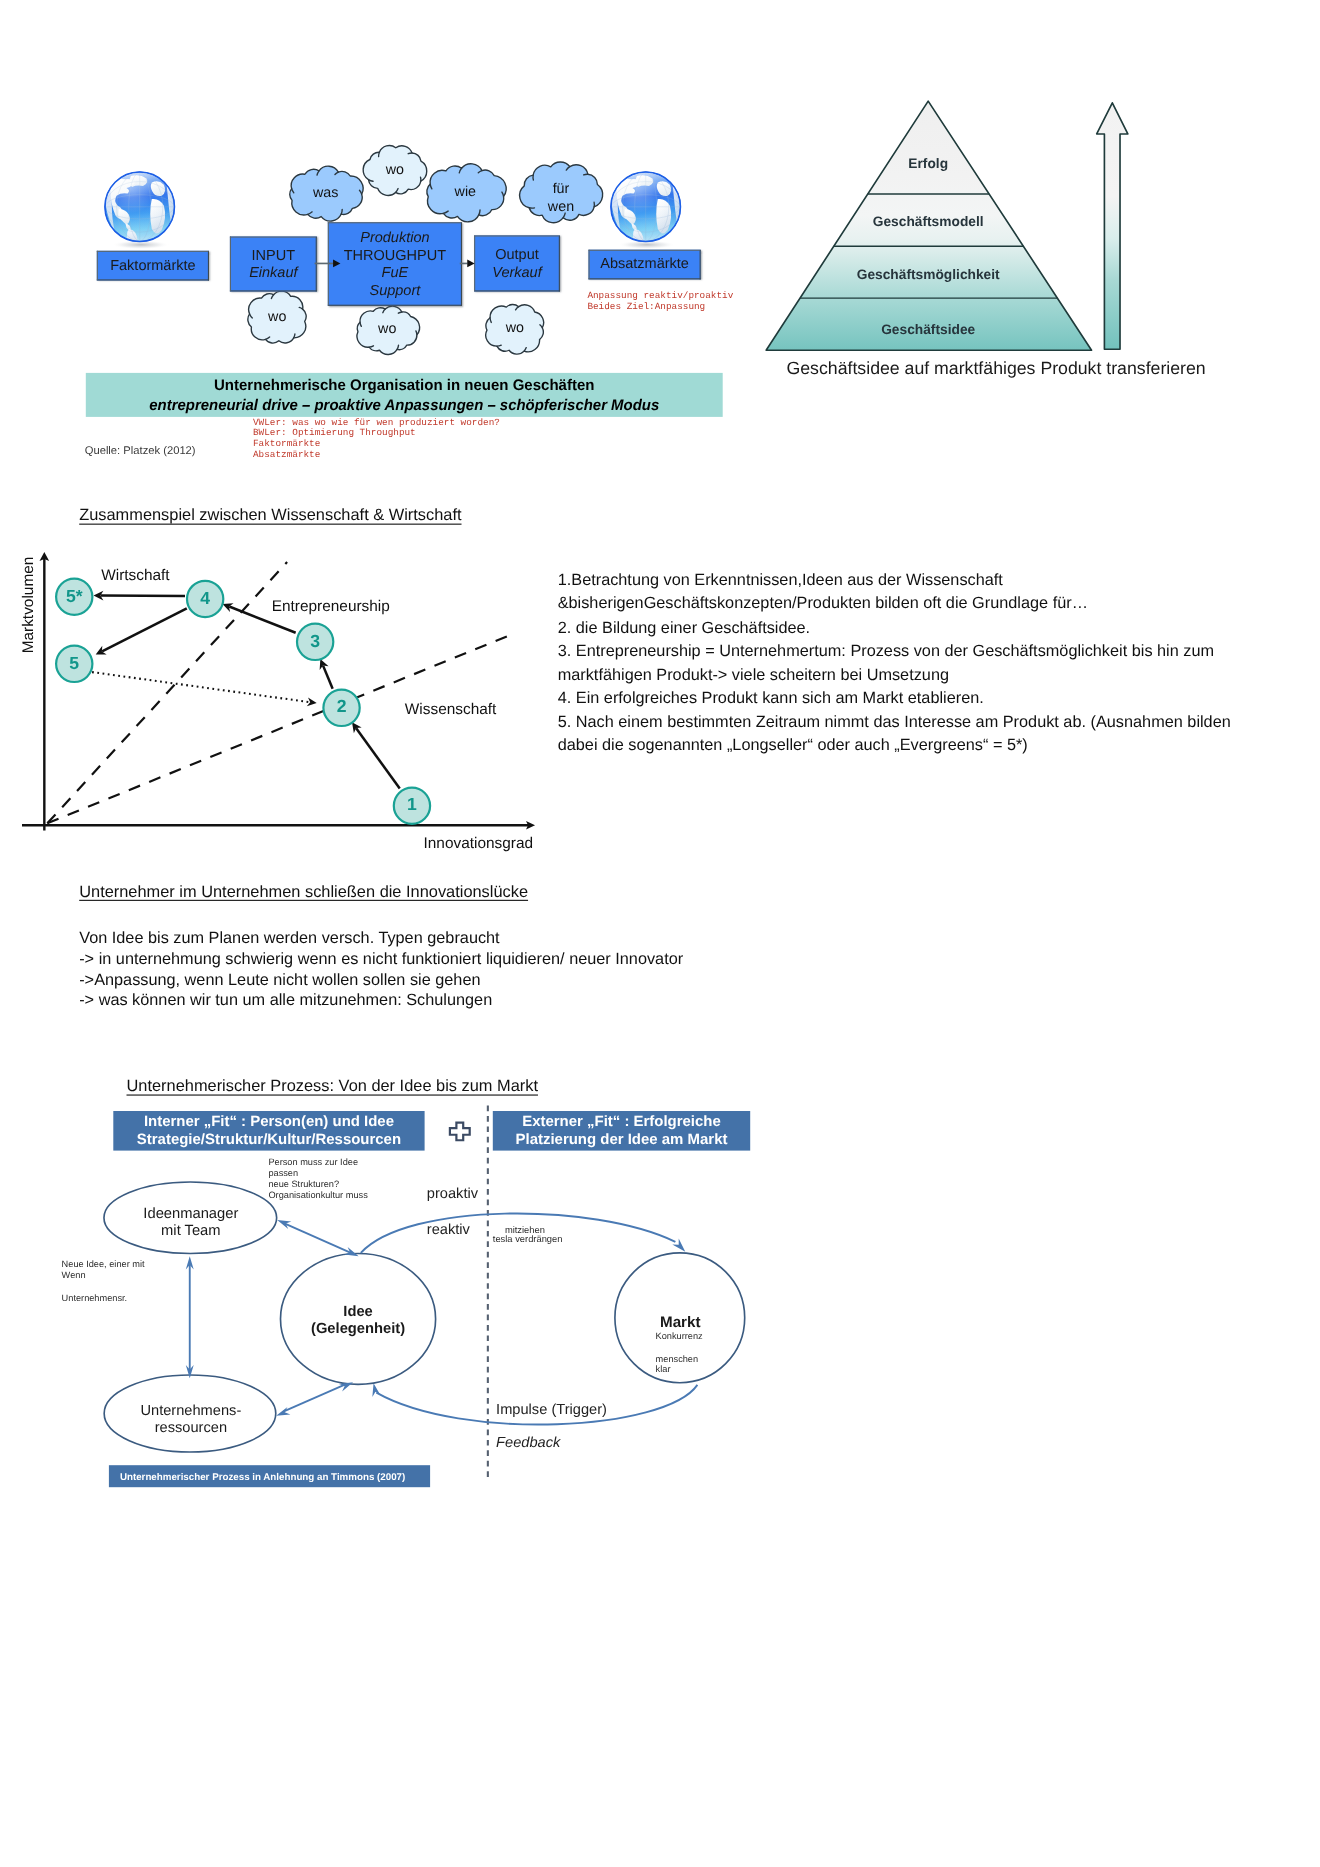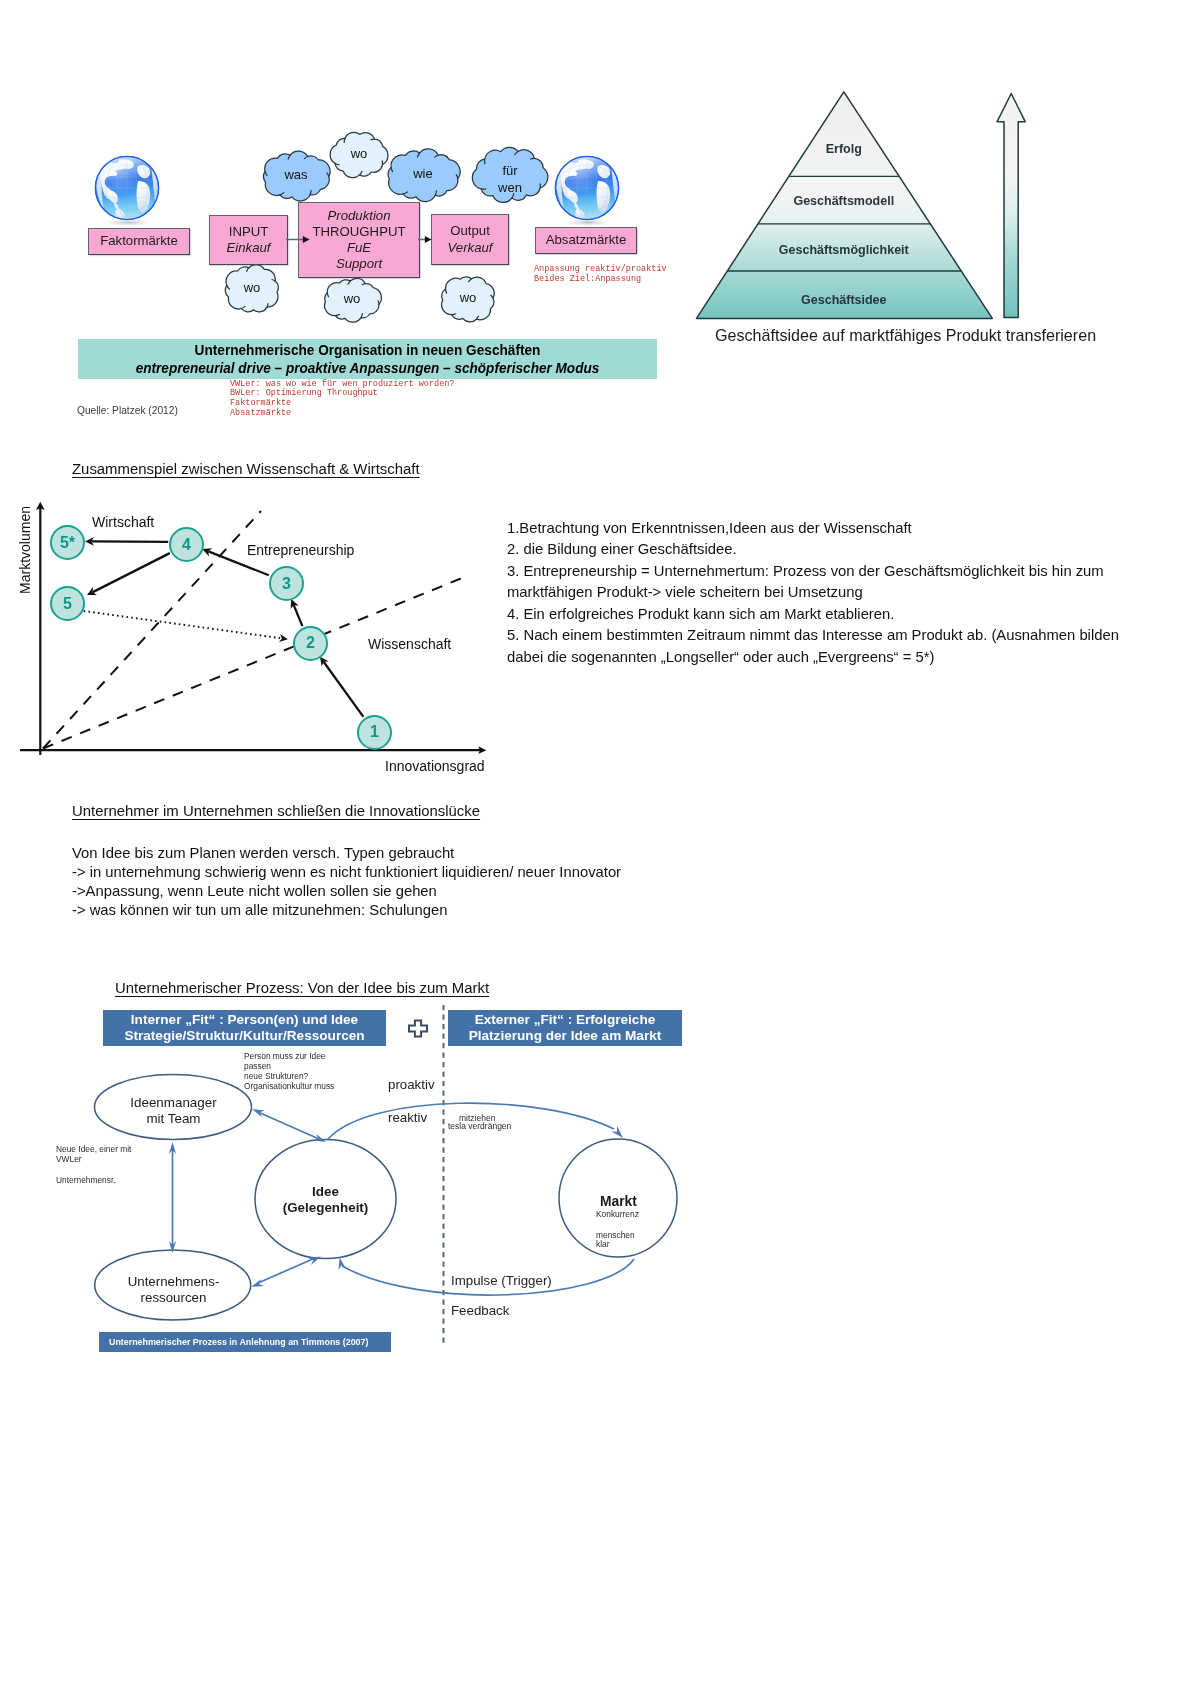--- a/index.html
+++ b/index.html
@@ -10,21 +10,21 @@
   .abs{position:absolute;}
   svg{display:block;overflow:visible;}
 
   
   #slide1{position:absolute;left:0;top:0;width:700px;height:440px;}
   .banner{position:absolute;background:#A0DAD5;text-align:center;
           font-size:14px;line-height:17.5px;color:#000;}
   .banner .l1{font-weight:bold;display:block;padding-top:3px;}
   .banner .l2{font-weight:bold;font-style:italic;display:block;}
 
-  .pbox{position:absolute;background:#f9a8d4;
+  .pbox{position:absolute;background:#3b82f6;
         border:1.1px solid #5a666e;border-right-color:#3d4950;border-bottom-color:#3d4950;
         box-shadow:0.8px 0.8px 1.6px rgba(80,90,98,.55);
         display:flex;flex-direction:column;justify-content:center;align-items:center;
         font-size:13.2px;line-height:16.2px;color:#1a1a1a;}
   .pbox .it{font-style:italic;}
   .redtxt{position:absolute;color:#C0392B;font-size:8.5px;line-height:9.85px;
           font-family:Liberation Mono, monospace;}
   .quelle{position:absolute;font-size:10.2px;color:#3a3a3a;text-align:center;}
 
   .cloudlbl{position:absolute;font-size:13px;color:#111;text-align:center;
@@ -327,20 +327,21 @@
   <div class="cnum" style="left:50px;top:70px;width:31px;height:31px;">5*</div>
   <div class="cnum" style="left:50px;top:131px;width:31px;height:31px;">5</div>
   <div class="cnum" style="left:169px;top:72px;width:31px;height:31px;">4</div>
   <div class="cnum" style="left:269px;top:111px;width:31px;height:31px;">3</div>
   <div class="cnum" style="left:293px;top:170.5px;width:31px;height:31px;">2</div>
   <div class="cnum" style="left:357px;top:259.5px;width:31px;height:31px;">1</div>
 </div>
 
 <div class="body-txt" style="left:507px;top:518px;width:660px;">
   <div>1.Betrachtung von Erkenntnissen,Ideen aus der Wissenschaft</div>
+  <div>&amp;bisherigenGeschäftskonzepten/Produkten bilden oft die Grundlage für…</div>
   <div>2. die Bildung einer Geschäftsidee.</div>
   <div>3. Entrepreneurship = Unternehmertum: Prozess von der Geschäftsmöglichkeit bis hin zum</div>
   <div>marktfähigen Produkt-&gt; viele scheitern bei Umsetzung</div>
   <div>4. Ein erfolgreiches Produkt kann sich am Markt etablieren.</div>
   <div>5. Nach einem bestimmten Zeitraum nimmt das Interesse am Produkt ab. (Ausnahmen bilden</div>
   <div>dabei die sogenannten „Longseller“ oder auch „Evergreens“ = 5*)</div>
 </div>
 
 <div class="hd" style="left:72px;top:803px;">Unternehmer im Unternehmen schließen die Innovationslücke</div>
 <div class="body-txt" style="left:72px;top:843.5px;width:700px;line-height:19px;">
@@ -418,27 +419,27 @@
   </div>
 
   <div class="smlbl" style="left:244px;top:77px;">
     <div>Person muss zur Idee</div>
     <div>passen</div>
     <div>neue Strukturen?</div>
     <div>Organisationkultur muss</div>
   </div>
   <div class="smlbl" style="left:56px;top:170px;">
     <div>Neue Idee, einer mit</div>
-    <div>VWLer</div>
+    <div>Wenn</div>
   </div>
   <div class="smlbl" style="left:56px;top:201px;">Unternehmensr.</div>
 
   <div class="midlbl" style="left:388px;top:102px;">proaktiv</div>
   <div class="midlbl" style="left:388px;top:135px;">reaktiv</div>
   <div class="smlbl" style="left:448px;top:103px;font-size:8.5px;margin-top:44px;">tesla verdrängen</div>
   <div class="smlbl" style="left:459px;top:139px;font-size:8.5px;">mitziehen</div>
   <div class="midlbl" style="left:451px;top:298px;">Impulse (Trigger)</div>
-  <div class="midlbl" style="left:451px;top:328px;">Feedback</div>
+  <div class="midlbl" style="left:451px;top:328px;font-style:italic;">Feedback</div>
 
   <div class="cap-bar" style="left:99px;top:357px;width:282px;height:20px;font-size:8.9px;white-space:nowrap;padding-left:10px;">
     <span>Unternehmerischer Prozess in Anlehnung an Timmons (2007)</span>
   </div>
 </div>
 
 </body></html>

